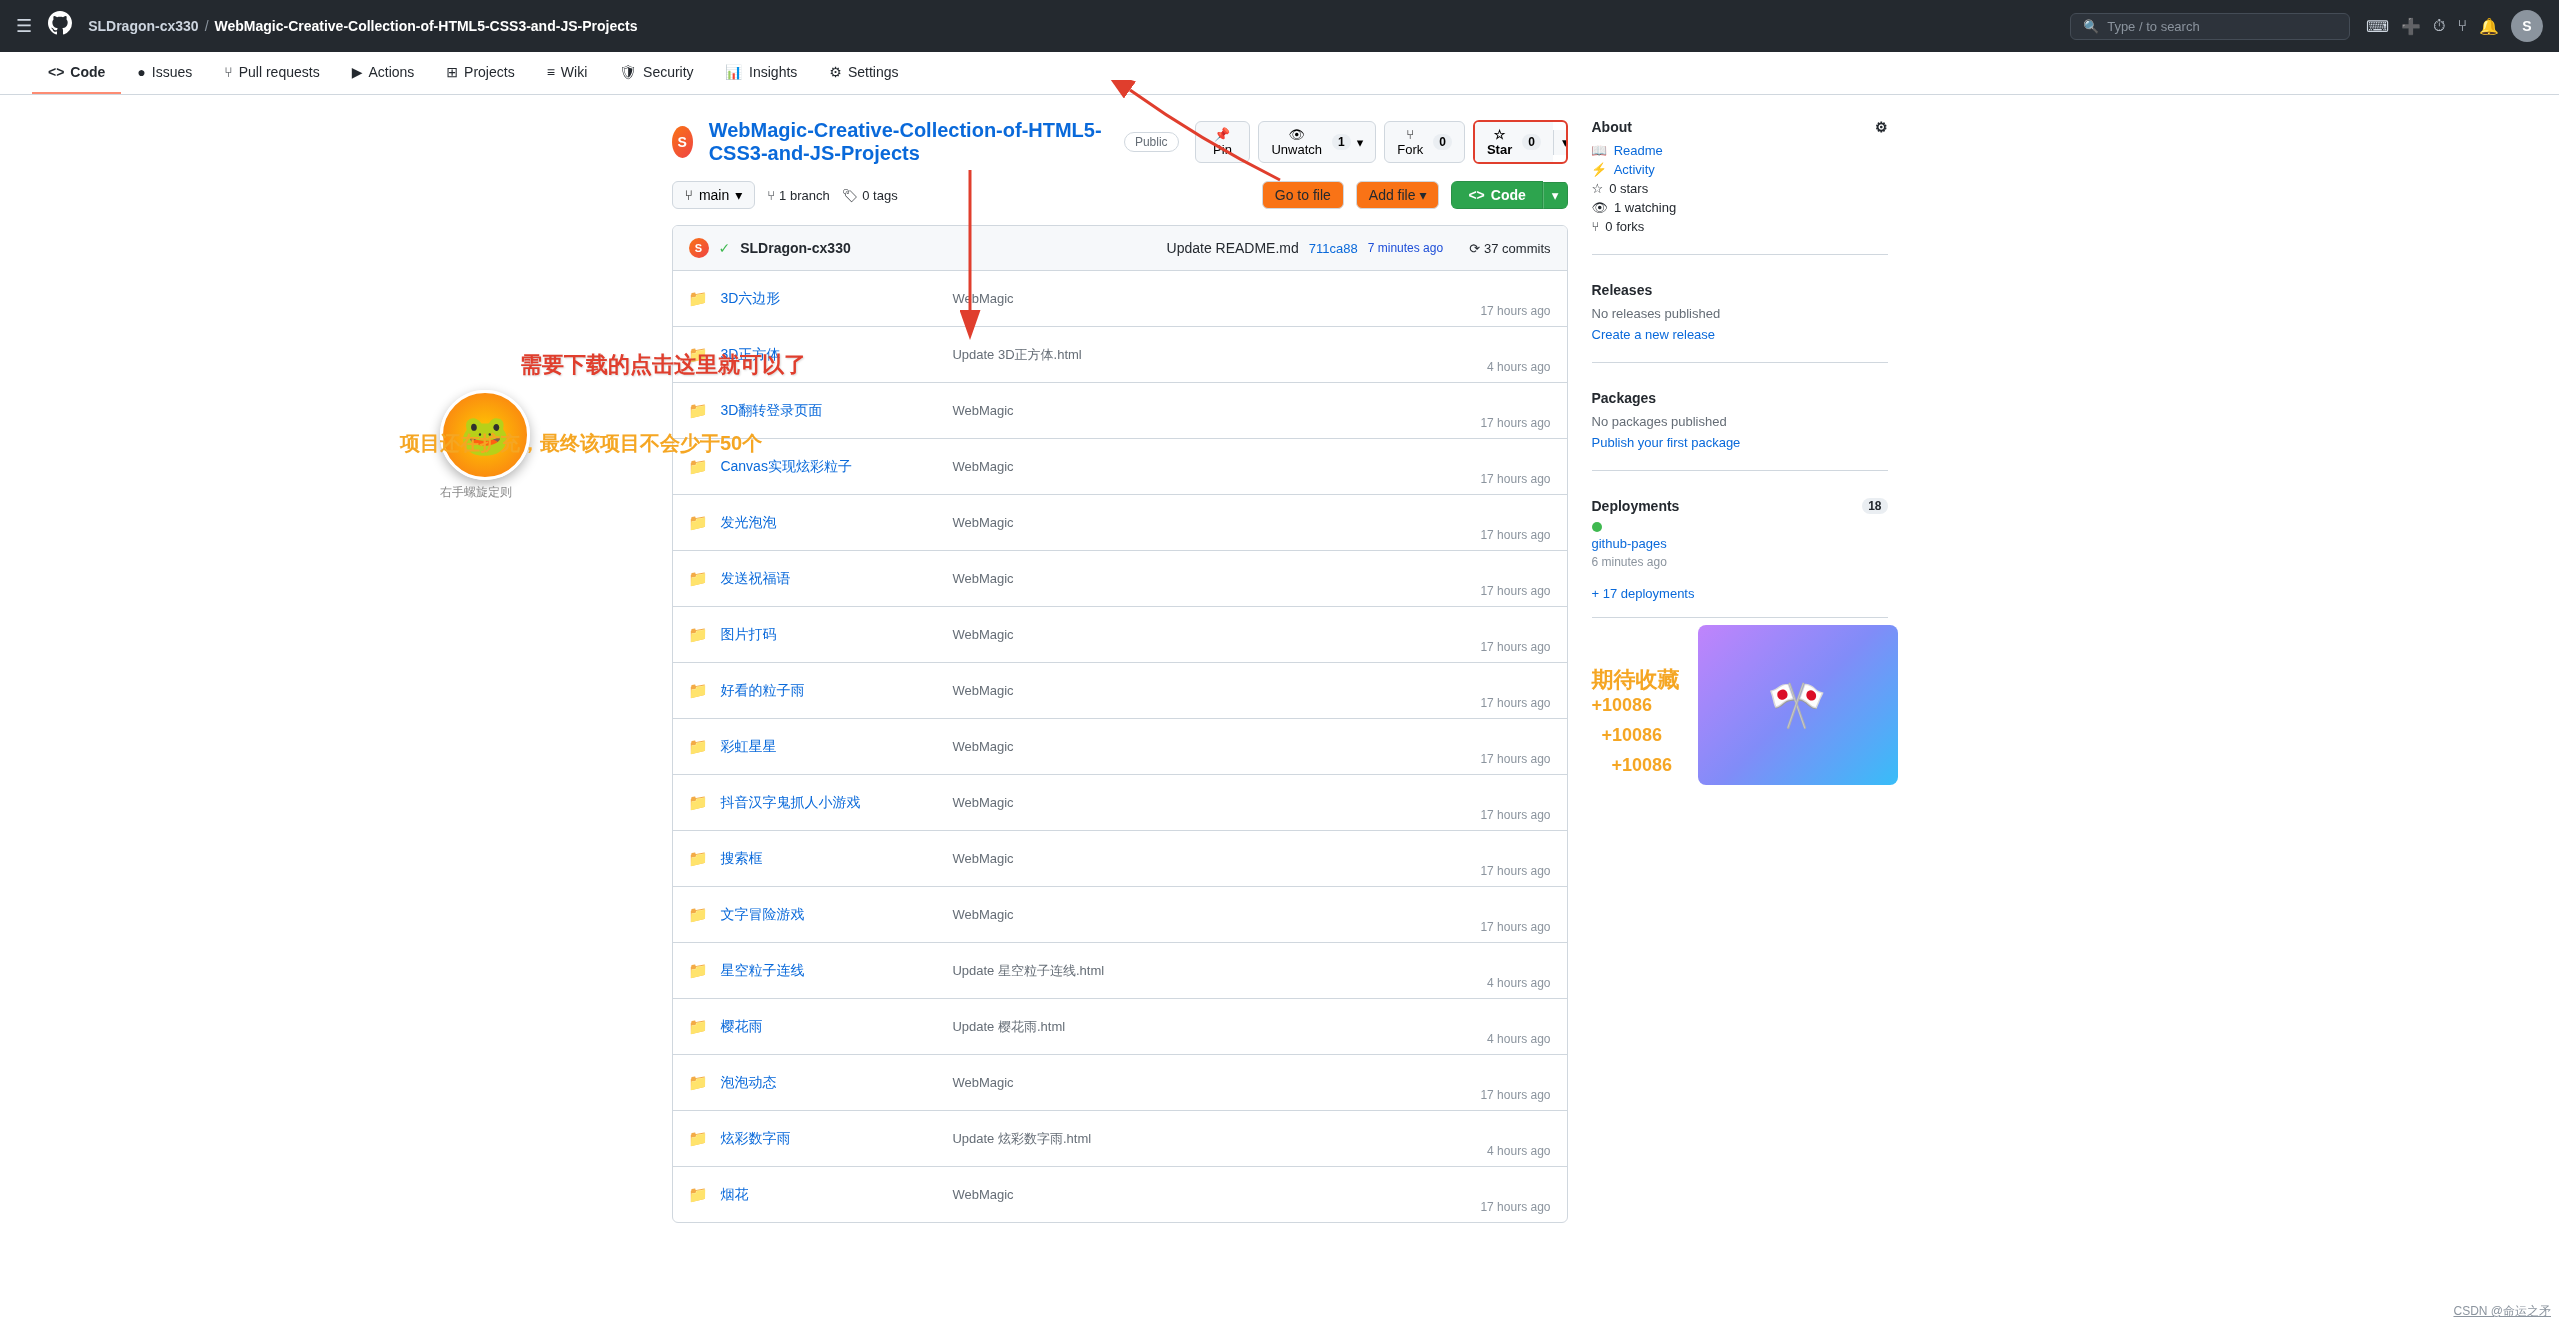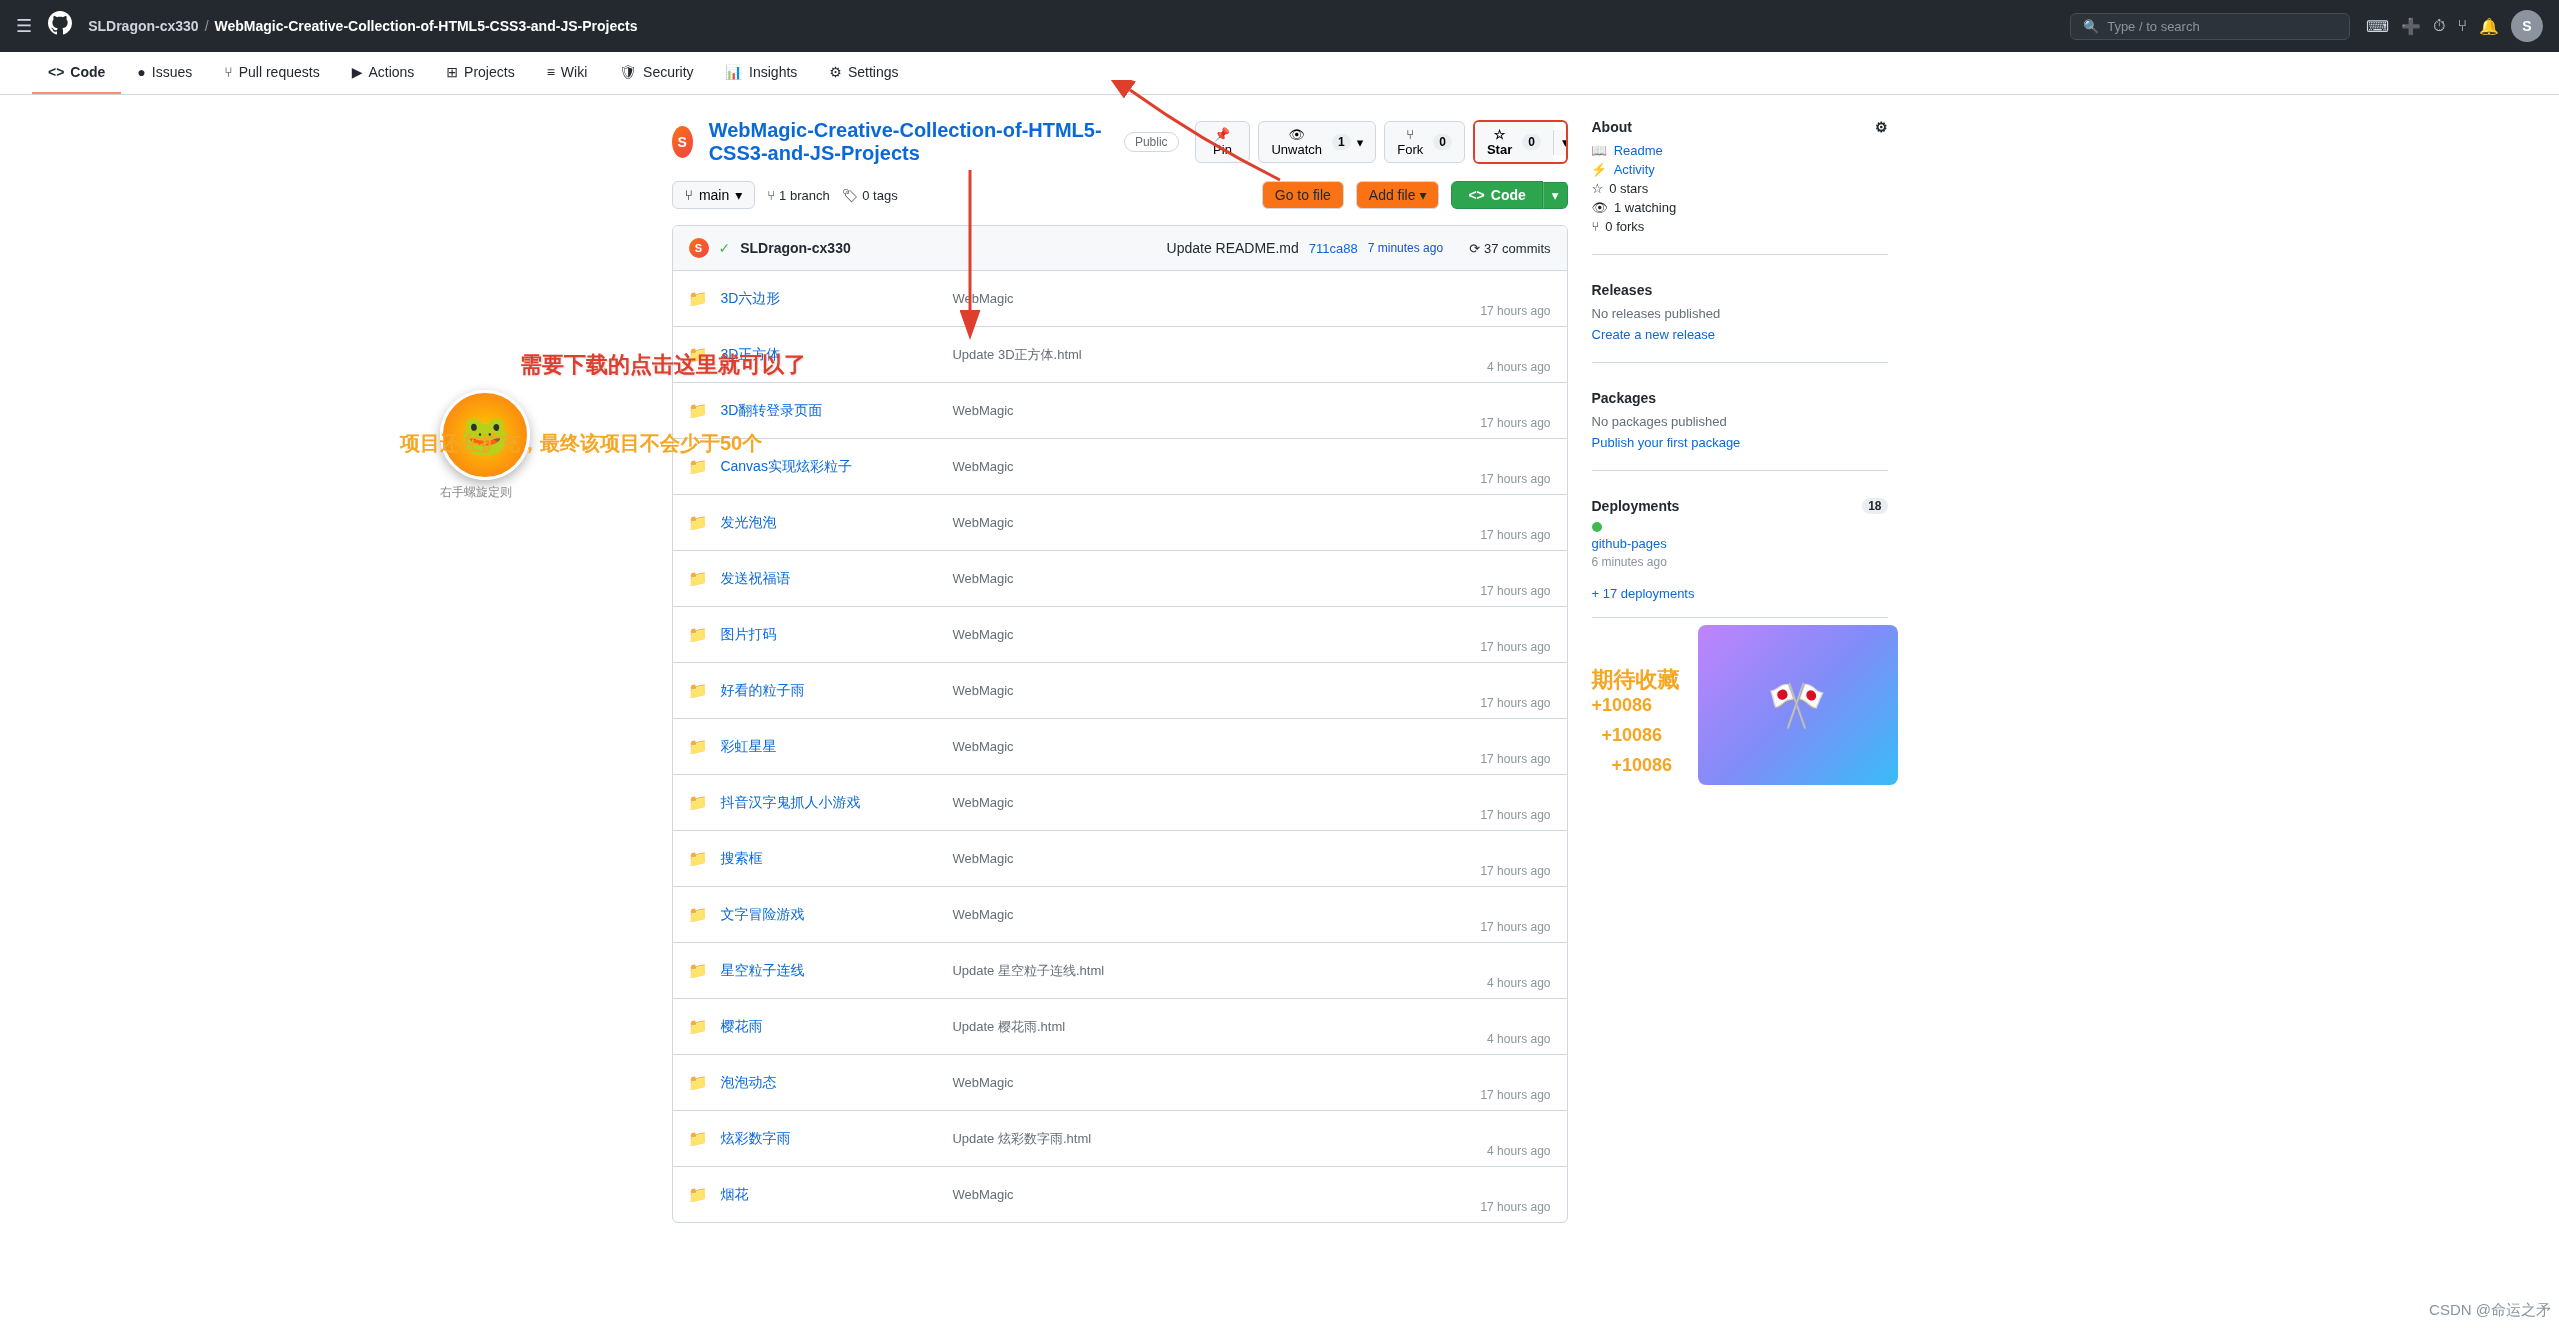--- a/index.html
+++ b/index.html
@@ -219,22 +219,23 @@
       position: absolute;
       right: -10px;
       top: -20px;
     }
 
     
     .watermark {
       position: fixed;
       bottom: 8px;
       right: 8px;
-      font-size: 15px;
+      font-size: 12px;
       color: #8b949e;
+      text-decoration: underline;
     }
   </style>
 </head>
 <body>
 
 <nav class="navbar">
   <span class="hamburger">☰</span>
   <span class="navbar-logo">
     <svg width="24" height="24" viewBox="0 0 16 16" fill="white">
       <path d="M8 0C3.58 0 0 3.58 0 8c0 3.54 2.29 6.53 5.47 7.59.4.07.55-.17.55-.38 0-.19-.01-.82-.01-1.49-2.01.37-2.53-.49-2.69-.94-.09-.23-.48-.94-.82-1.13-.28-.15-.68-.52-.01-.53.63-.01 1.08.58 1.23.82.72 1.21 1.87.87 2.33.66.07-.52.28-.87.51-1.07-1.78-.2-3.64-.89-3.64-3.95 0-.87.31-1.59.82-2.15-.08-.2-.36-1.02.08-2.12 0 0 .67-.21 2.2.82.64-.18 1.32-.27 2-.27.68 0 1.36.09 2 .27 1.53-1.04 2.2-.82 2.2-.82.44 1.1.16 1.92.08 2.12.51.56.82 1.27.82 2.15 0 3.07-1.87 3.75-3.65 3.95.29.25.54.73.54 1.48 0 1.07-.01 1.93-.01 2.2 0 .21.15.46.55.38A8.013 8.013 0 0016 8c0-4.42-3.58-8-8-8z"></path>

